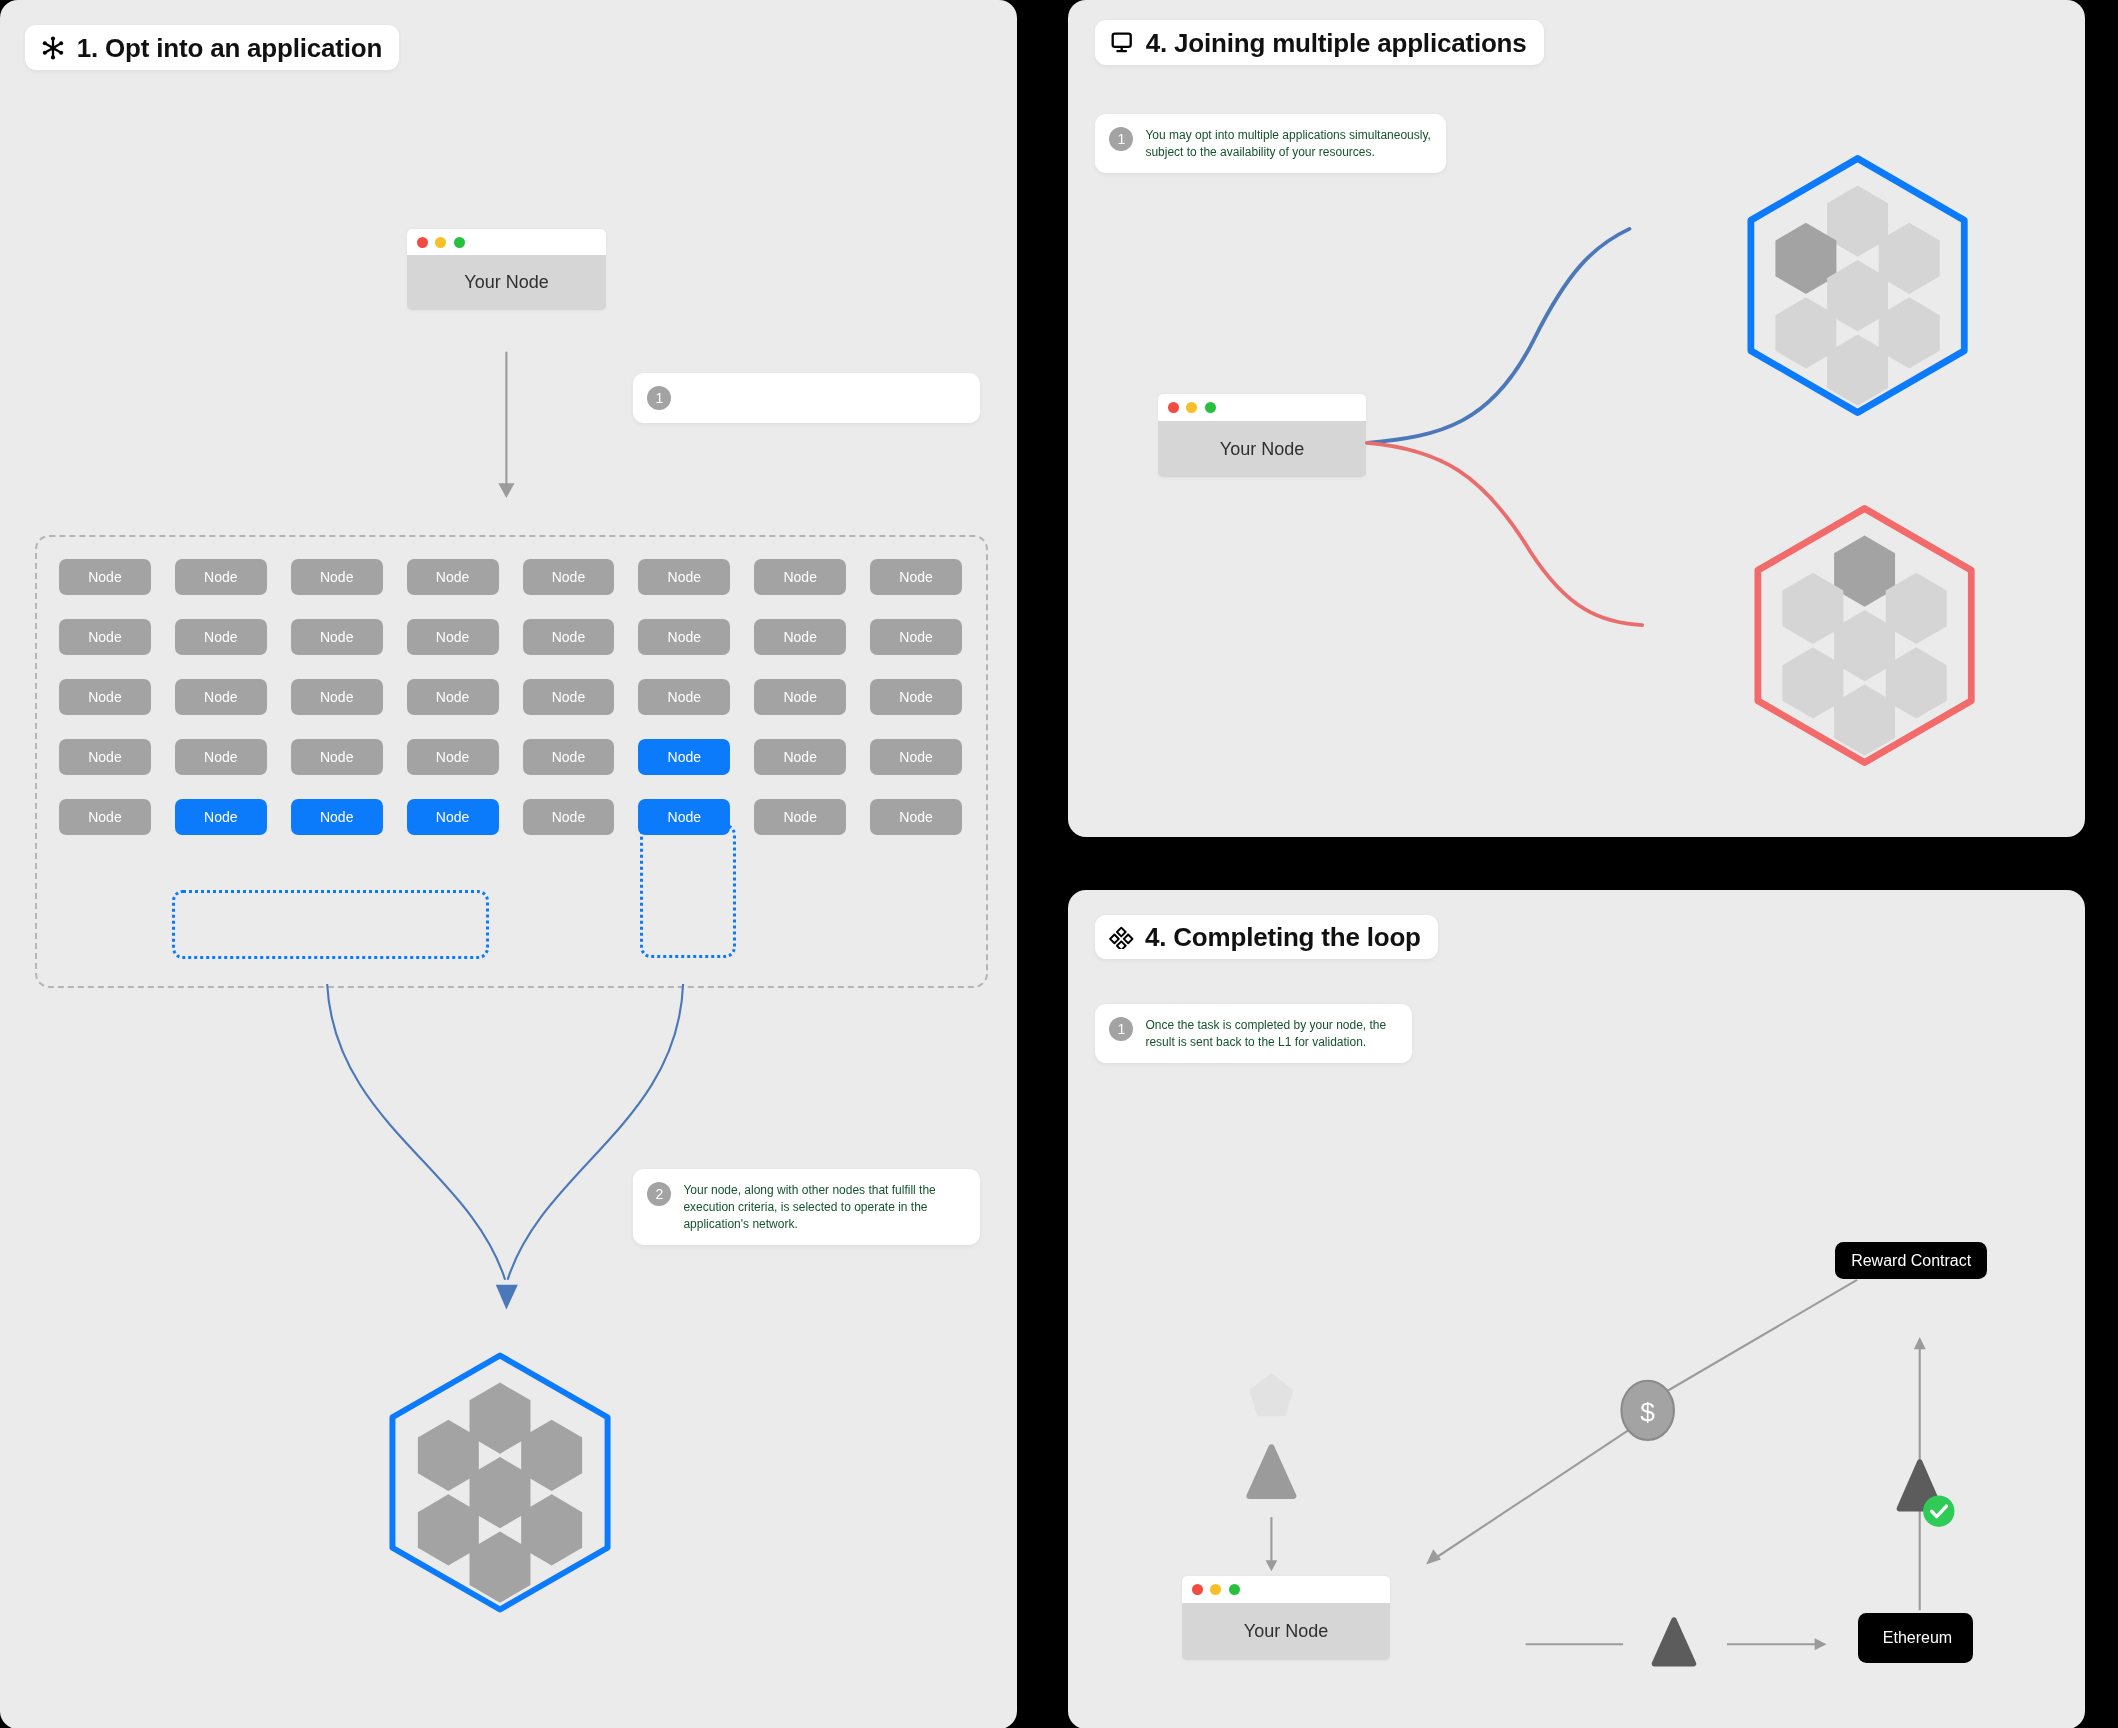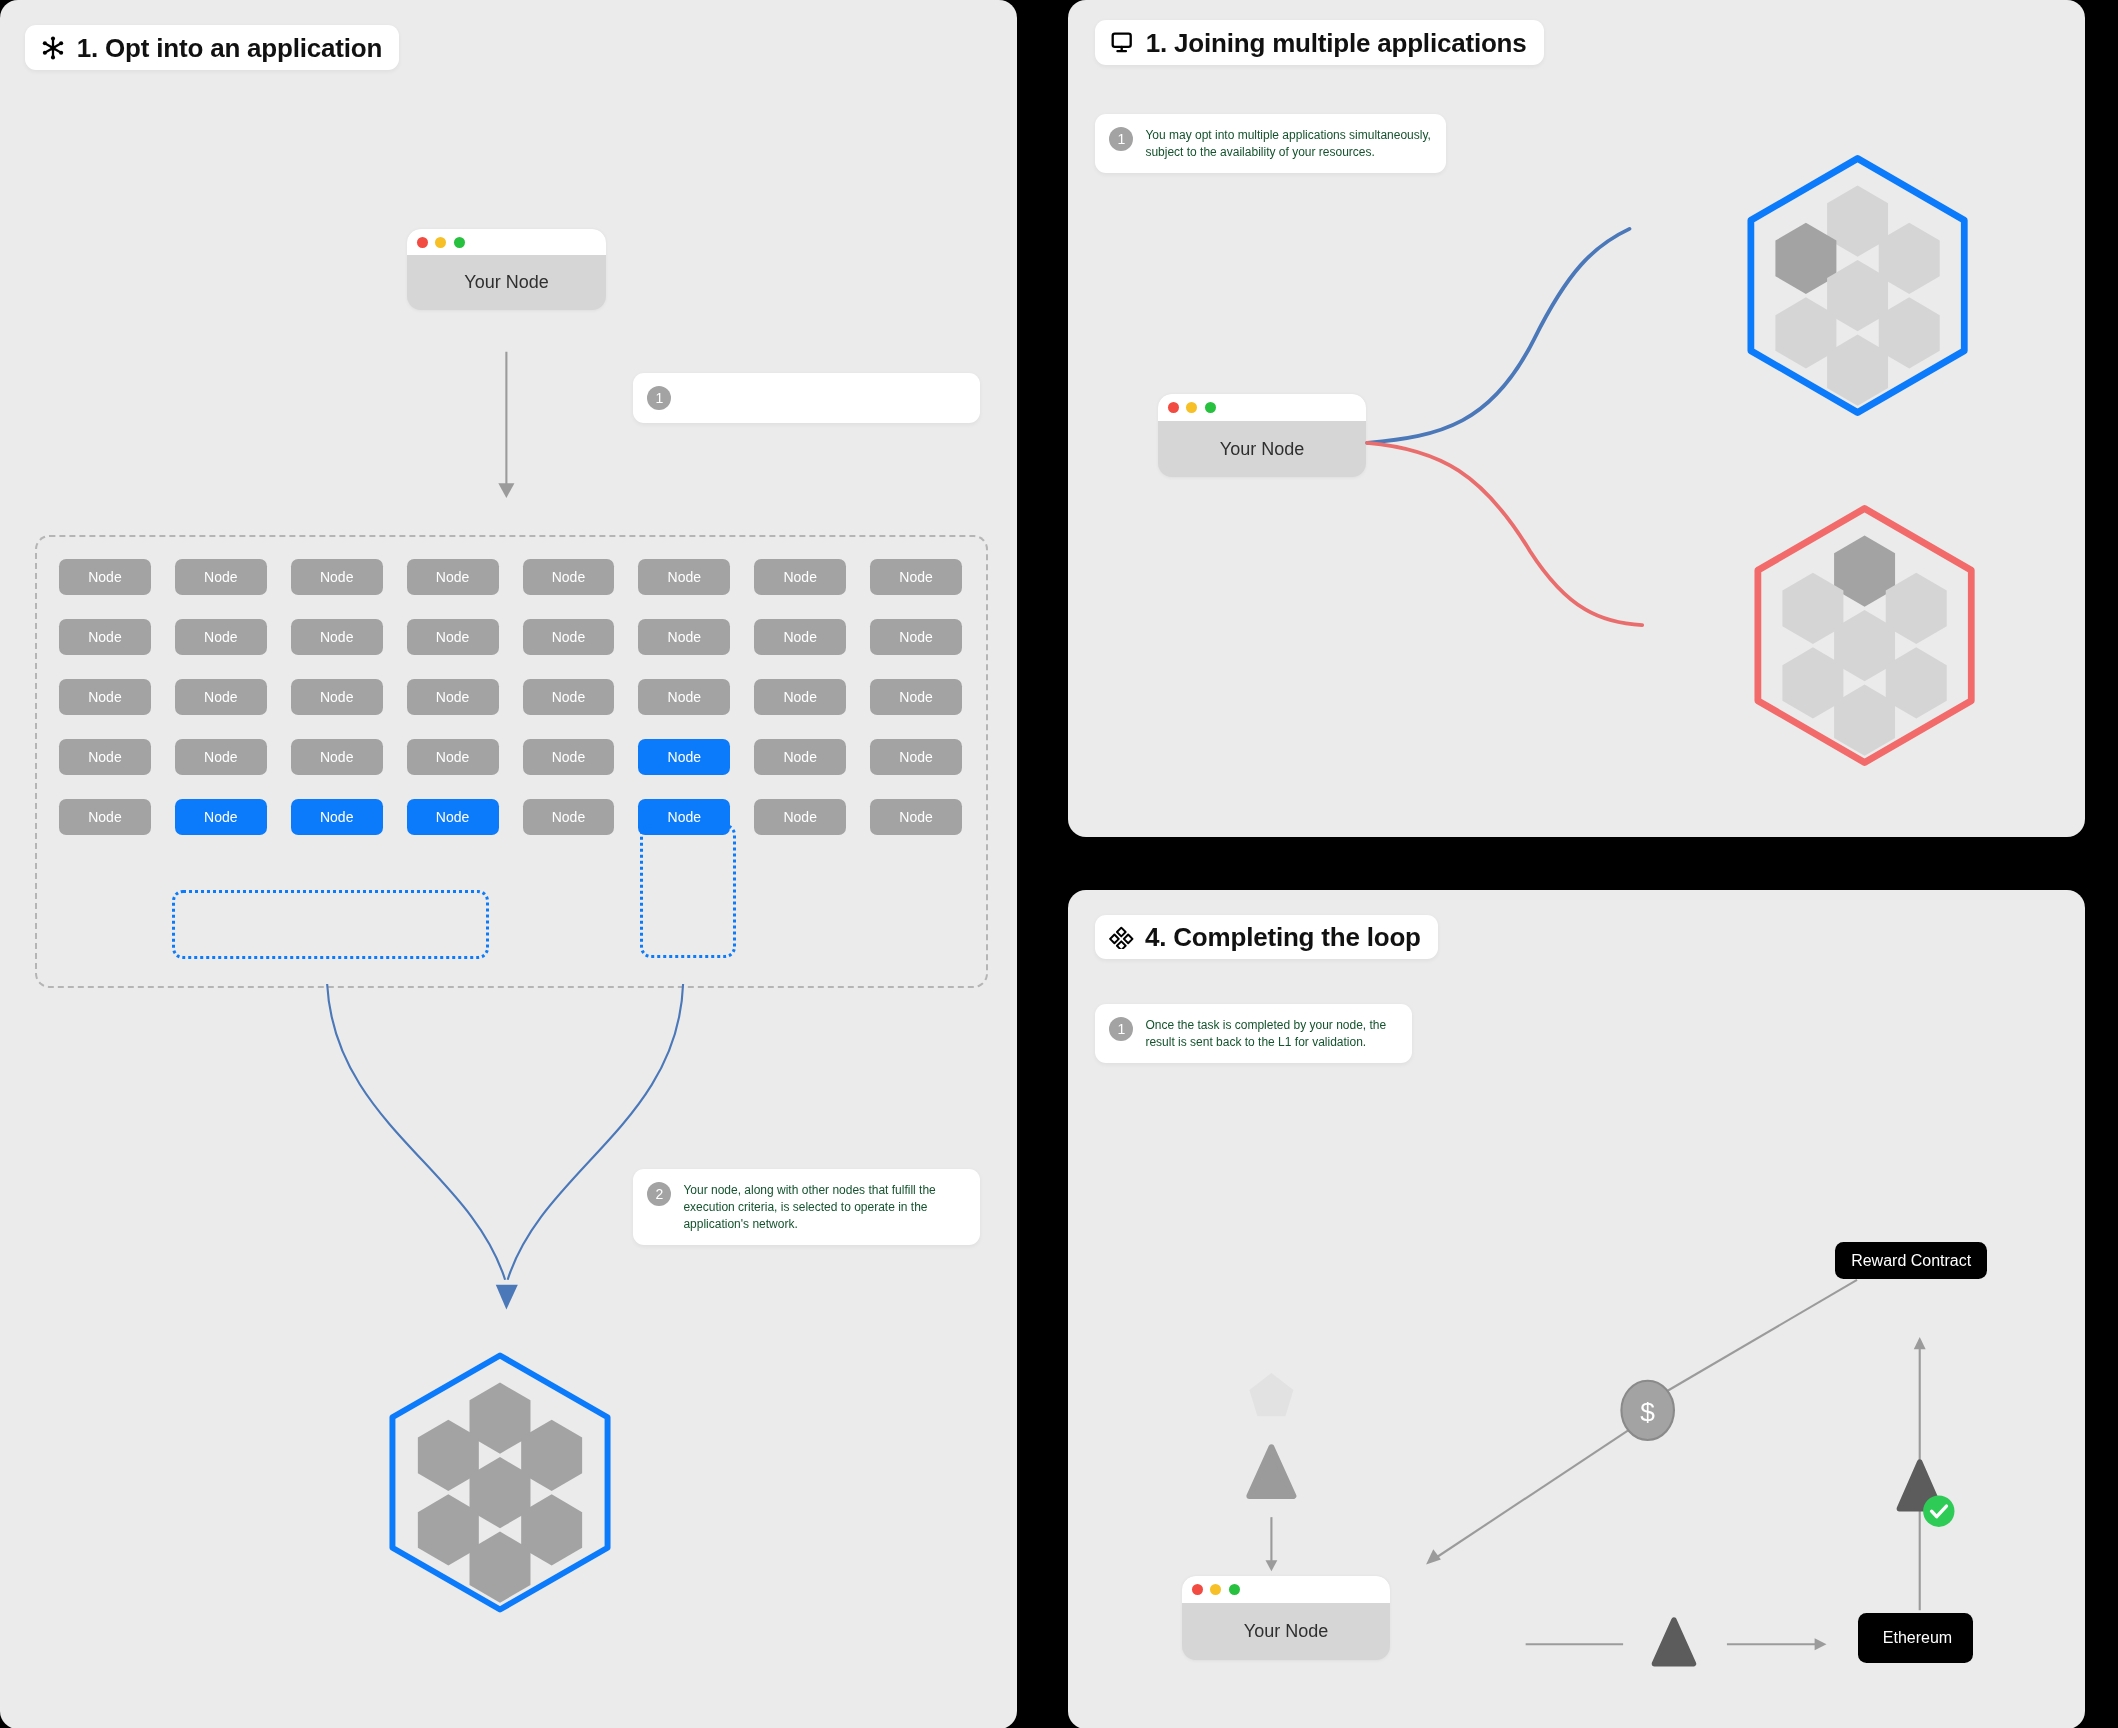--- a/index.html
+++ b/index.html
@@ -17,21 +17,21 @@
 
   
   .note{position:absolute;display:flex;gap:12px;background:#fff;
         border-radius:11px;padding:12.7px 14.4px;box-shadow:0 1.3px 4.2px rgba(0,0,0,.05);}
   .badge{flex:0 0 auto;width:24px;height:24px;border-radius:50%;background:#a3a3a3;
          color:#fff;font-size:14px;font-weight:400;display:flex;align-items:center;
          justify-content:center;line-height:1;margin-top:0.8px;}
   .note p{margin:0;font-size:12px;line-height:1.42;color:#14532d;font-weight:400;}
 
   
-  .win{position:absolute;border-radius:14px;overflow:hidden;background:#d6d6d6;
+  .win{position:absolute;border-radius:5px;overflow:hidden;background:#d6d6d6;
        box-shadow:0 0.8px 3.4px rgba(0,0,0,.05);}
   .win .bar{background:#fff;height:0;display:flex;align-items:center;gap:7.2px;padding:0 10.2px;}
   .win .dot{width:11px;height:11px;border-radius:50%;}
   .win .body{display:flex;align-items:center;justify-content:center;color:#2f2f2f;}
 
   
   .gridbox{position:absolute;border:2.1px dashed #b5b5b5;border-radius:14.4px;}
   .ngrid{position:absolute;display:grid;grid-template-columns:repeat(8,1fr);
          grid-auto-rows:36px;gap:19.5px 23px;}
   .ncell{border-radius:7.2px;background:#a3a3a3;color:#fff;font-size:14px;
@@ -157,21 +157,21 @@
 
 <div class="panel" style="left:1068px;top:0;width:1017px;height:837px;">
 
   <div class="hdr" style="left:27px;top:20.3px;">
     <span>
       <svg width="25.4" height="25.4" viewBox="0 0 24 24" fill="none" stroke="#000" stroke-width="2.2" stroke-linecap="round">
         <rect x="3.5" y="3.5" width="17" height="12.5" rx="2"></rect>
         <path d="M12 16v4M8 20h8"></path>
       </svg>
     </span>
-    <span class="ttl">1. Joining multiple applications</span>
+    <span class="ttl">4. Joining multiple applications</span>
   </div>
 
   <div class="note" style="left:27px;top:114px;width:322px;">
     <span class="badge">1</span>
     <p>You may opt into multiple applications simultaneously, subject to the availability of your resources.</p>
   </div>
 
   <div class="win" style="left:90px;top:394px;width:208px;height:83px;">
     <div class="bar" style="height:27px;">
       <span class="dot" style="background:#f24b42;"></span>

